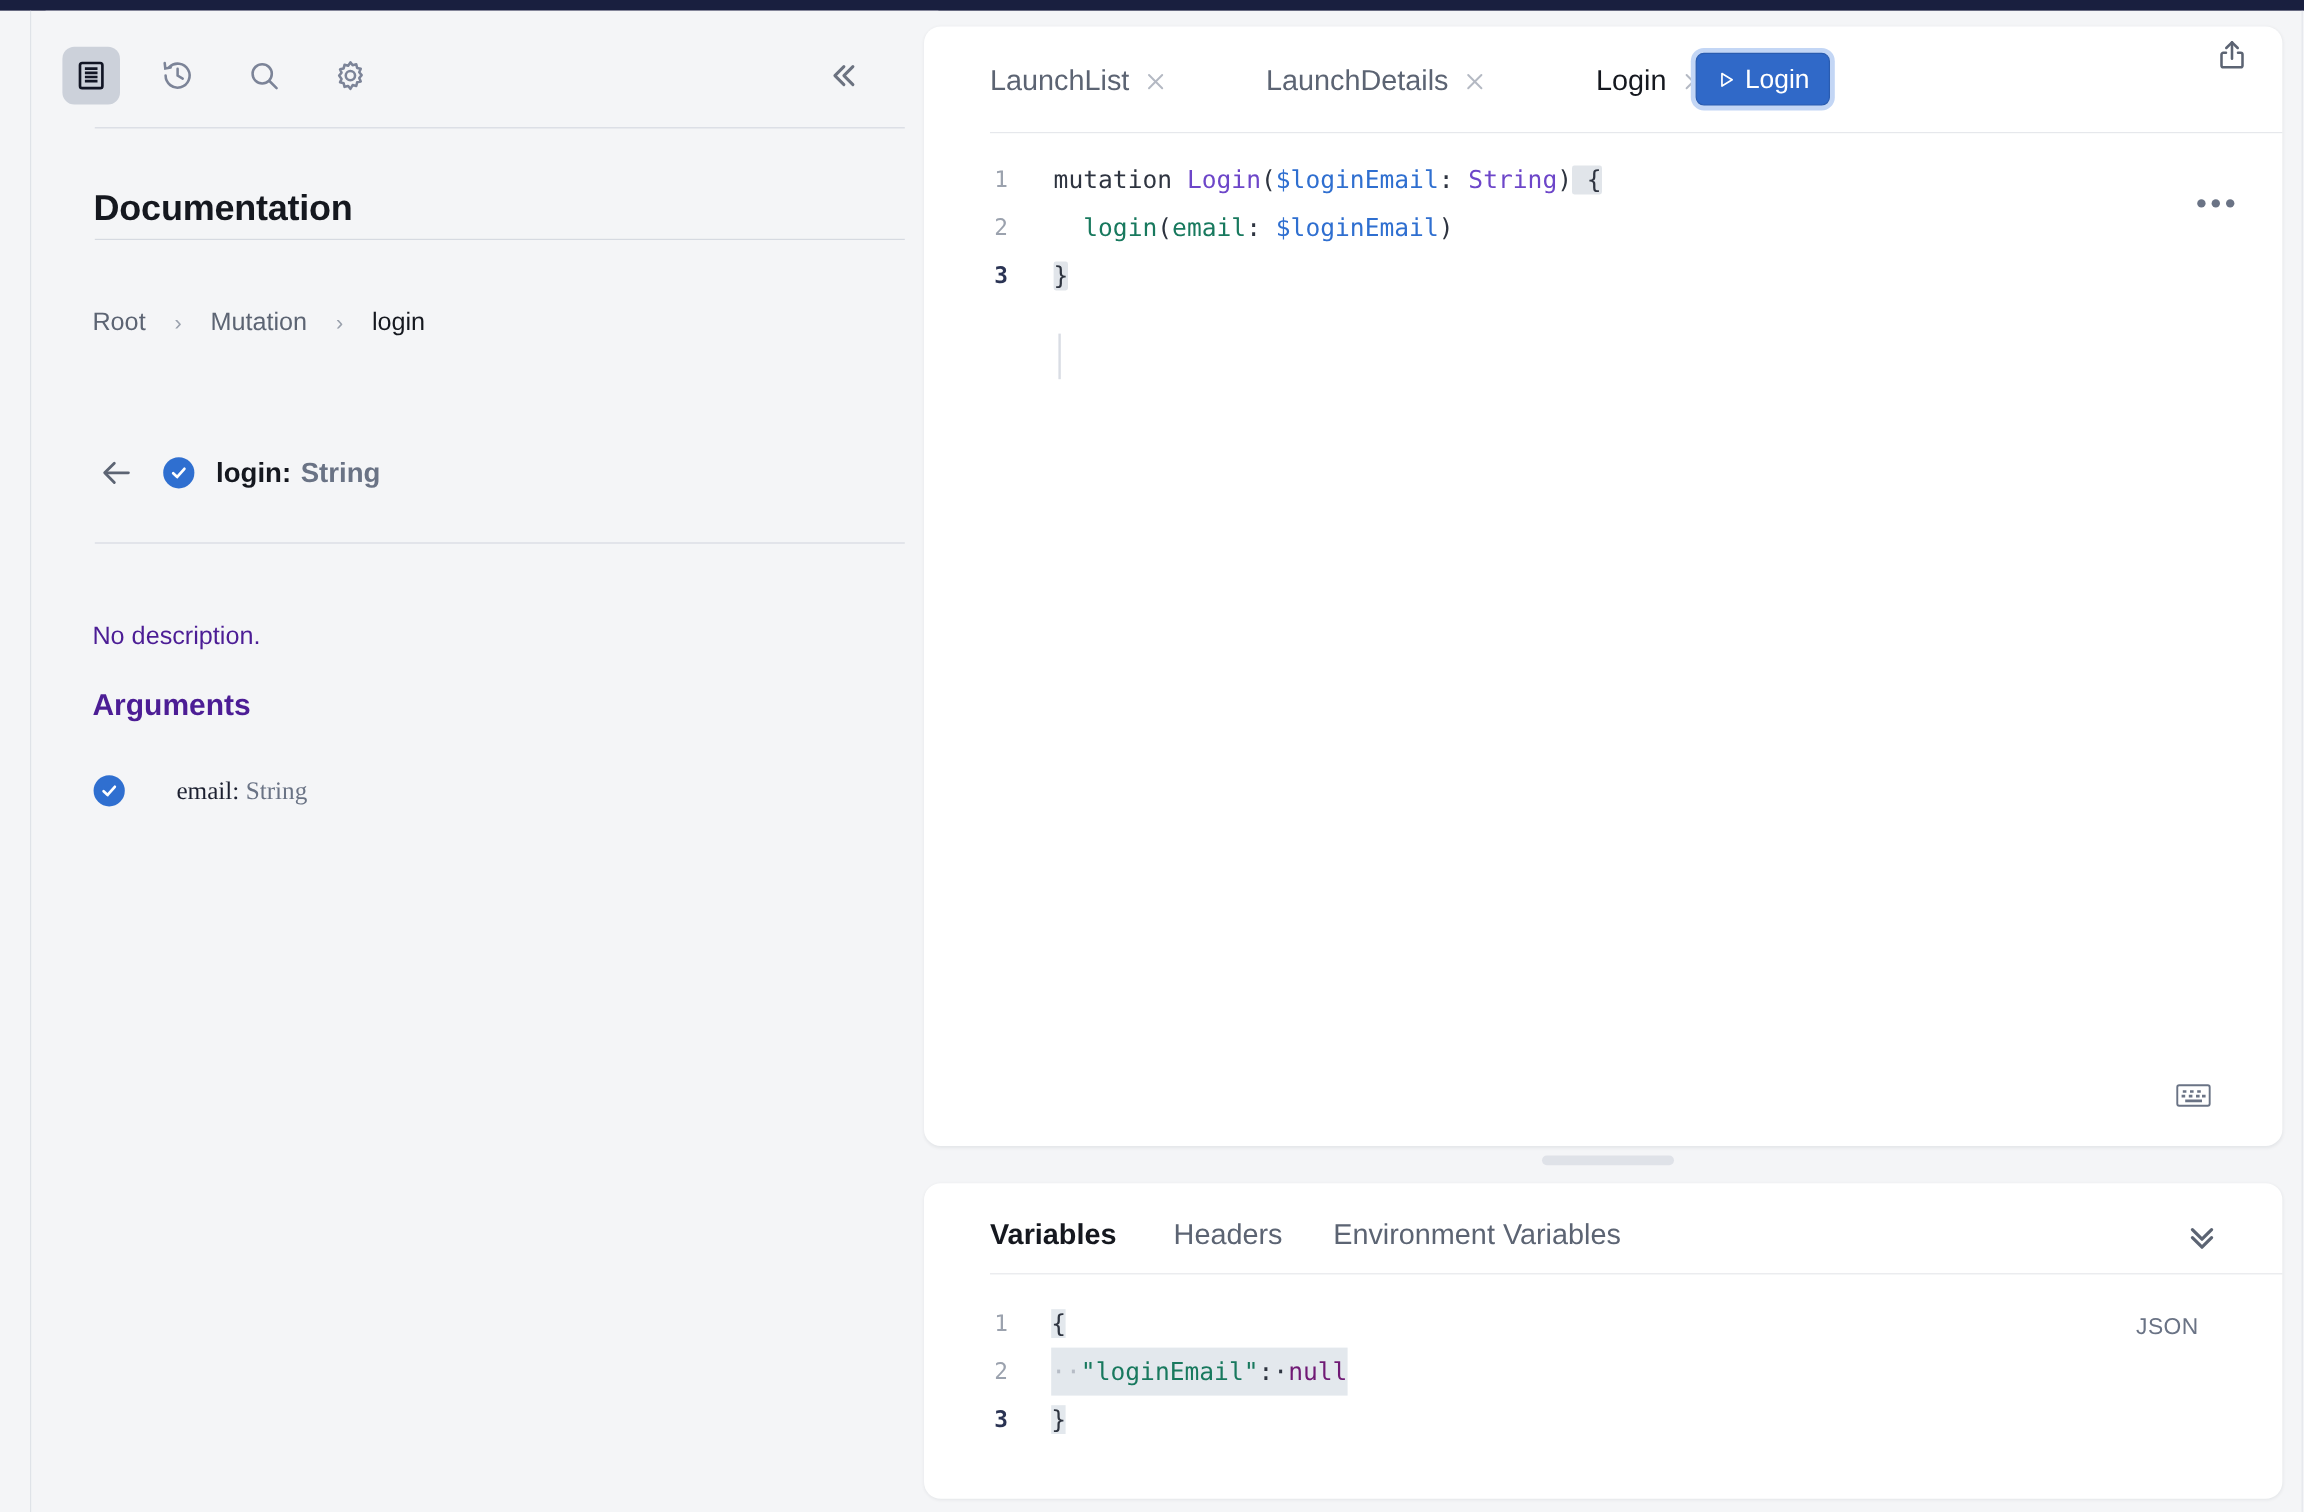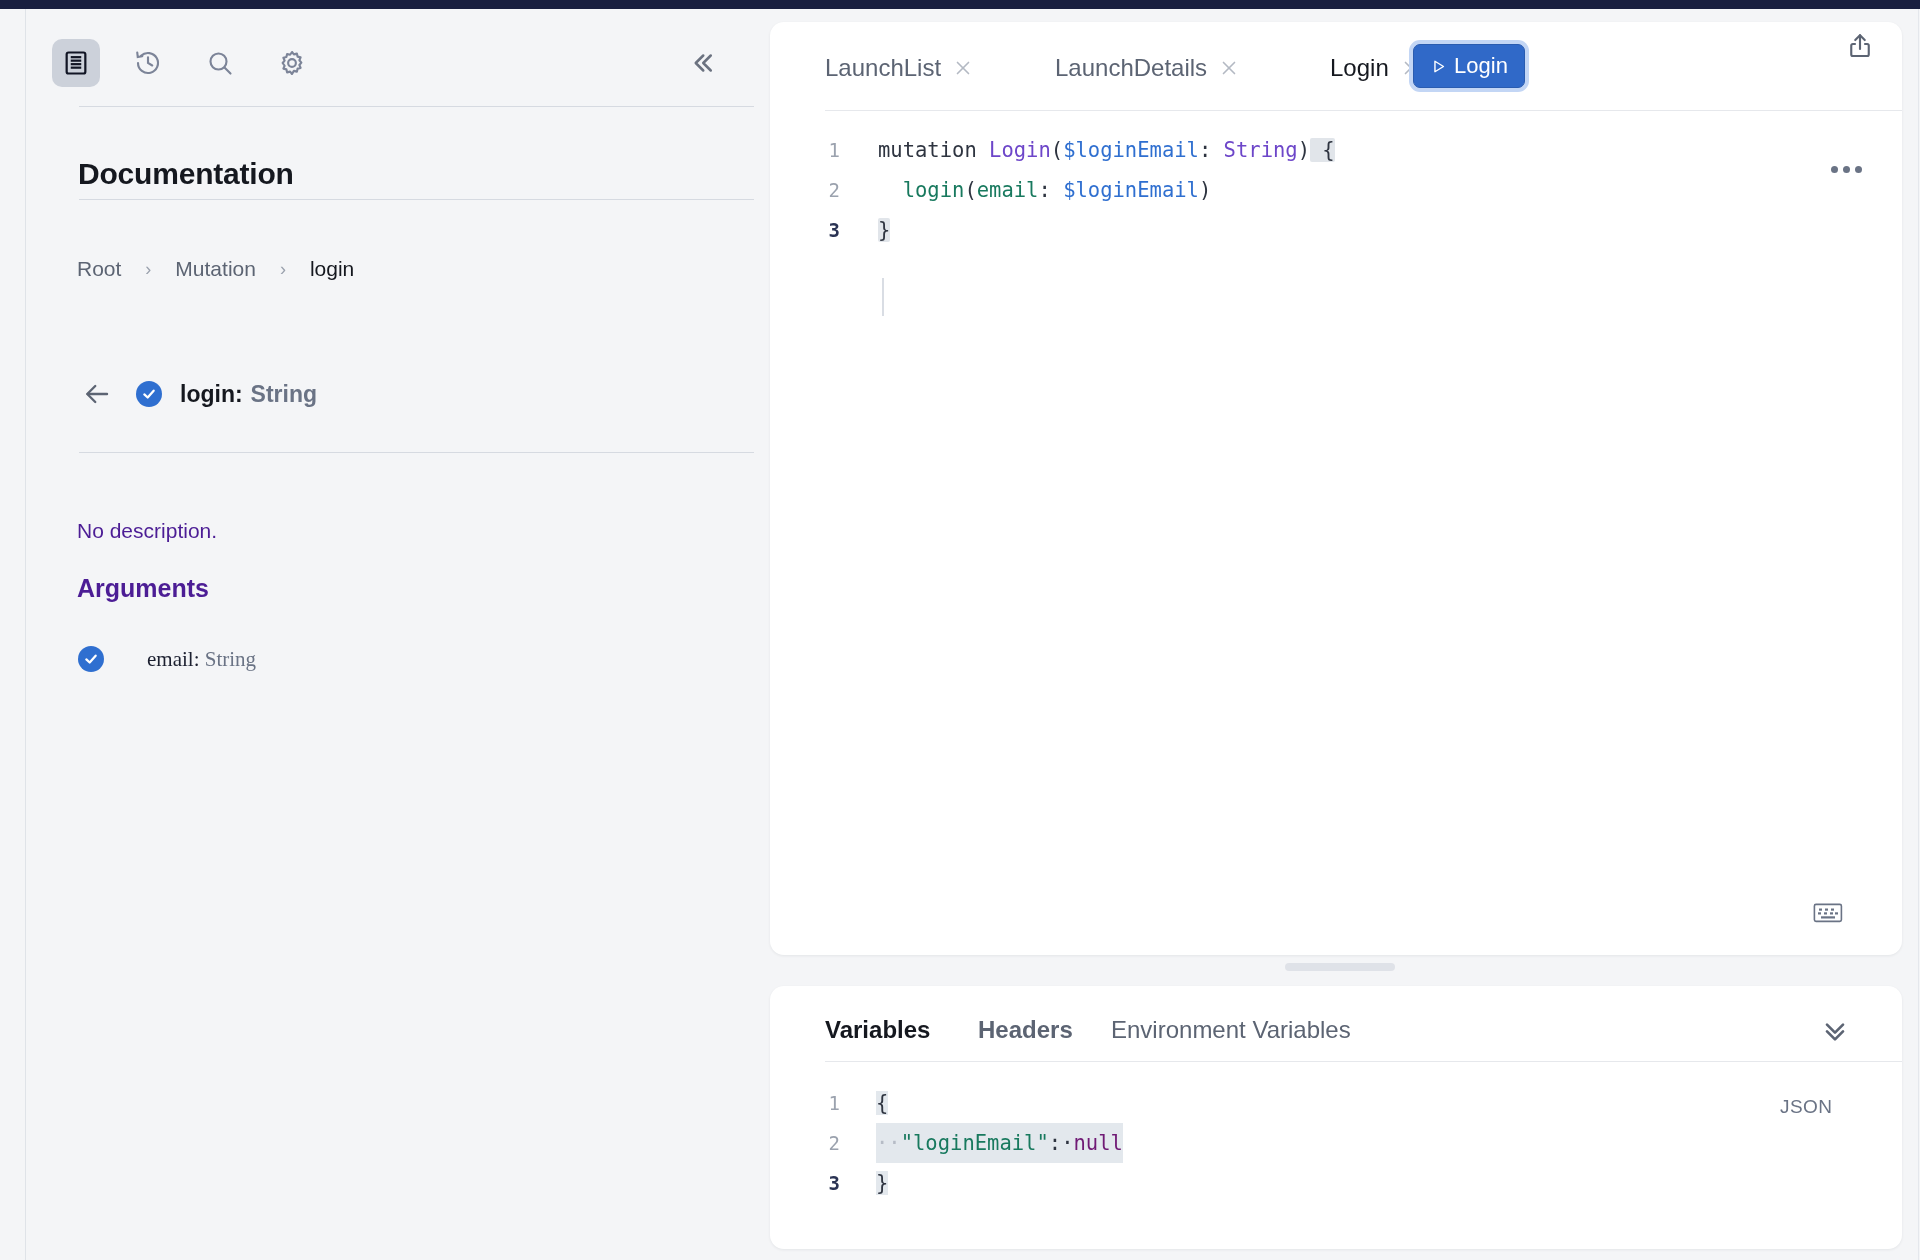--- a/index.html
+++ b/index.html
@@ -220,21 +220,21 @@
   }
   #vars-tabs {
     position: absolute; left: 0; top: 4px; width: 1132px; height: 75px;
   }
   .vtab {
     position: absolute; top: 22px; height: 36px; font-size: 24px;
     color: #5c6473; cursor: pointer; line-height: 36px;
   }
   .vtab.active { color: #15181f; font-weight: bold; }
   #vtab-0 { left: 55px; }
-  #vtab-1 { left: 208px; font-weight: bold; }
+  #vtab-1 { left: 208px; }
   #vtab-2 { left: 341px; }
   #vars-collapse {
     position: absolute; left: 1043px; top: 18px; width: 44px; height: 44px;
     border: none; background: transparent; cursor: pointer;
     display: flex; align-items: center; justify-content: center; color: #5c6473;
   }
   #vars-sep {
     position: absolute; left: 55px; top: 75px; width: 1077px; height: 1px;
     background: #e6e8ec;
   }

